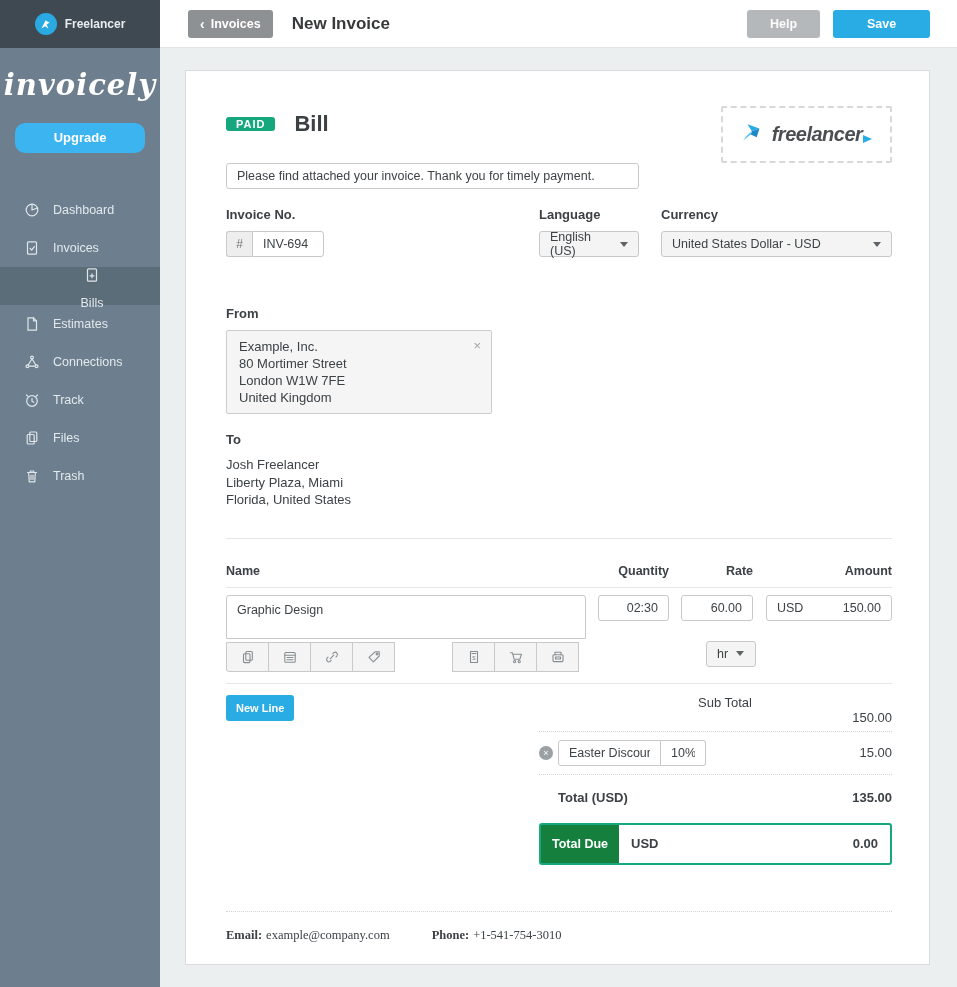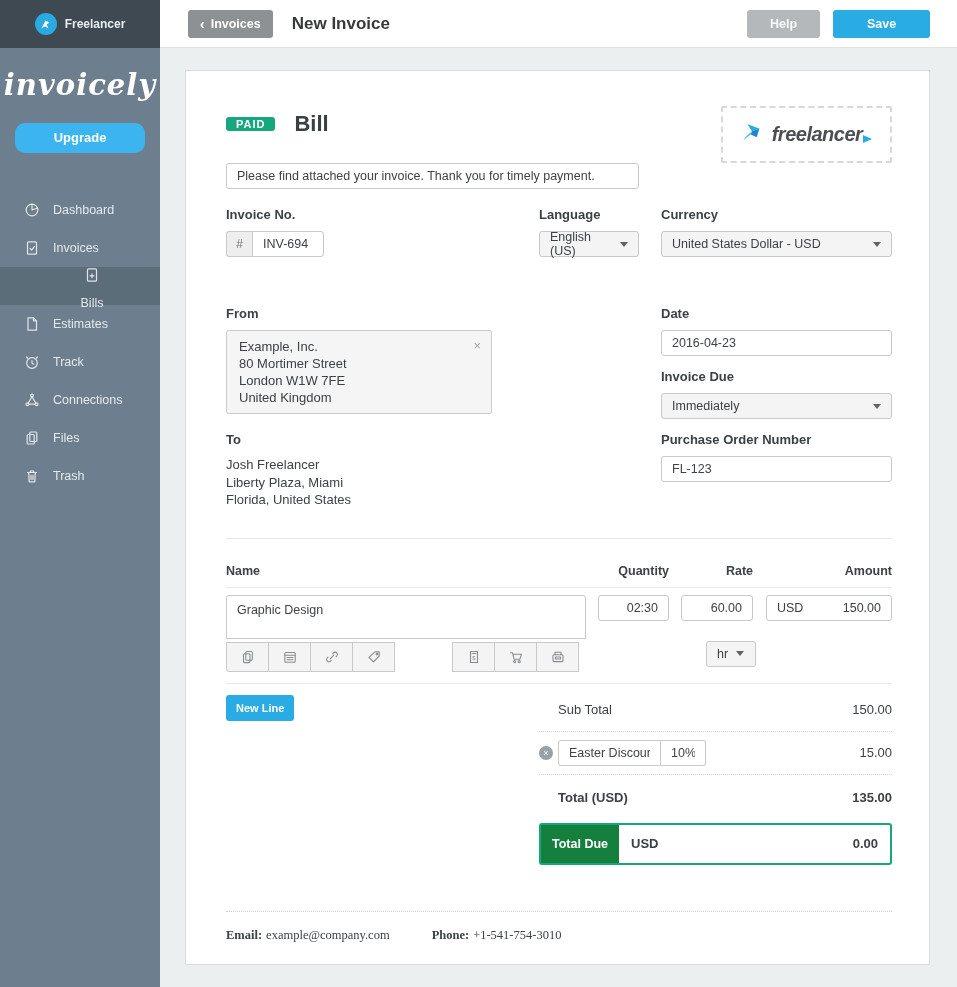--- a/index.html
+++ b/index.html
@@ -87,21 +87,21 @@
   .unit-select span { flex:none; }
   .amount-box { border:1px solid #c9c9c9; border-radius:3px; height:26px; display:flex; align-items:center; justify-content:space-between; padding:0 10px; font-size:12.5px; color:#3c4246; }
 
   .divider2 { border-top:1px solid #e7e7e7; margin-top:11px; }
 
   .totals-section { margin-top:11px; display:flex; align-items:flex-start; }
   .new-line-btn { background:#29abe4; color:#fff; border:none; border-radius:3px; height:26px; padding:0 10px; font-size:11px; font-weight:bold; cursor:pointer; }
   .totals { margin-left:auto; width:353px; }
   .t-row { display:flex; align-items:center; padding-left:19px; font-size:13px; color:#3b4144; }
   .t-row .t-val { margin-left:auto; }
-  .subtotal-row { height:30px; }
+  .subtotal-row { height:30px;flex-direction:column; }
   .discount-row { padding:8px 0 8px 0; border-top:1px dotted #d4d4d4; border-bottom:1px dotted #d4d4d4; margin-top:6px; display:flex; align-items:center; font-size:13px; }
   .remove-circle { width:14px; height:14px; border-radius:50%; background:#9aa0a3; color:#fff; font-size:9px; line-height:14px; text-align:center; cursor:pointer; margin-right:5px; }
   .discount-name { width:103px; border-radius:3px 0 0 3px; }
   .discount-pct { width:45px; border-left:none; border-radius:0 3px 3px 0; text-align:center; }
   .discount-val { margin-left:auto; }
   .total-row { height:34px; font-weight:bold; margin-top:6px; }
   .total-due { margin-top:8px; border:2px solid #16a77e; background:#15803d; border-radius:3px; height:42px; display:flex; align-items:stretch; overflow:hidden; }
   .total-due-label { width:78px; display:flex; align-items:center; justify-content:center; color:#fff; font-size:12.5px; font-weight:bold; }
   .total-due-body { flex:1; background:#fff; display:flex; align-items:center; justify-content:space-between; padding:0 12px; font-size:13px; font-weight:bold; color:#3b4144; }
 
@@ -157,36 +157,36 @@
         <svg width="16" height="16" viewBox="0 0 16 16">
             <path d="M4 1.8h5.5l3 3v9.4h-8.5z"></path>
             <path d="M9.5 1.8v3h3"></path>
           </svg>
       </span>
       <span>Estimates</span>
     </div>
     <div class="nav-item">
       <span class="nav-icon">
         <svg width="16" height="16" viewBox="0 0 16 16">
-            <circle cx="8" cy="9" r="5.3"></circle>
-            <path d="M8 6.5v2.7l1.8 1M3.8 4.2L2.5 3M12.2 4.2L13.5 3"></path>
-          </svg>
-      </span>
-      <span>Track</span>
-    </div>
-    <div class="nav-item">
-      <span class="nav-icon">
-        <svg width="16" height="16" viewBox="0 0 16 16">
             <path d="M8 4.8l3.6 6M8 4.8l-3.6 6M5.5 12.2h5"></path>
             <circle cx="8" cy="3.5" r="1.4"></circle>
             <circle cx="3.4" cy="12.2" r="1.4"></circle>
             <circle cx="12.6" cy="12.2" r="1.4"></circle>
           </svg>
       </span>
       <span>Connections</span>
+    </div>
+    <div class="nav-item">
+      <span class="nav-icon">
+        <svg width="16" height="16" viewBox="0 0 16 16">
+            <circle cx="8" cy="9" r="5.3"></circle>
+            <path d="M8 6.5v2.7l1.8 1M3.8 4.2L2.5 3M12.2 4.2L13.5 3"></path>
+          </svg>
+      </span>
+      <span>Track</span>
     </div>
     <div class="nav-item">
       <span class="nav-icon">
         <svg width="16" height="16" viewBox="0 0 16 16">
             <rect x="5.8" y="2" width="7" height="9.5" rx="1"></rect>
             <rect x="3.2" y="4.5" width="7" height="9.5" rx="1"></rect>
           </svg>
       </span>
       <span>Files</span>
     </div>
@@ -270,37 +270,20 @@
             <div>London W1W 7FE</div>
             <div>United Kingdom</div>
           </div>
           <div class="field-label to-label">To</div>
           <div class="to-lines">
             <div>Josh Freelancer</div>
             <div>Liberty Plaza, Miami</div>
             <div>Florida, United States</div>
           </div>
         </div>
-        <div class="addr-right">
-          <div class="field">
-            <div class="field-label">Date</div>
-            <input class="text-input full" value="2016-04-23" style="">
-          </div>
-          <div class="field">
-            <div class="field-label">Invoice Due</div>
-            <div class="select">
-              <span>Immediately</span>
-              <i class="caret"></i>
-            </div>
-          </div>
-          <div class="field">
-            <div class="field-label">Purchase Order Number</div>
-            <input class="text-input full" value="FL-123" style="">
-          </div>
-        </div>
       </div>
 
       <div class="divider"></div>
 
       <div class="cols thead">
         <div class="col-name">Name</div>
         <div class="col-qty t-right">Quantity</div>
         <div class="col-rate t-right">Rate</div>
         <div class="col-amount t-right">Amount</div>
       </div>

